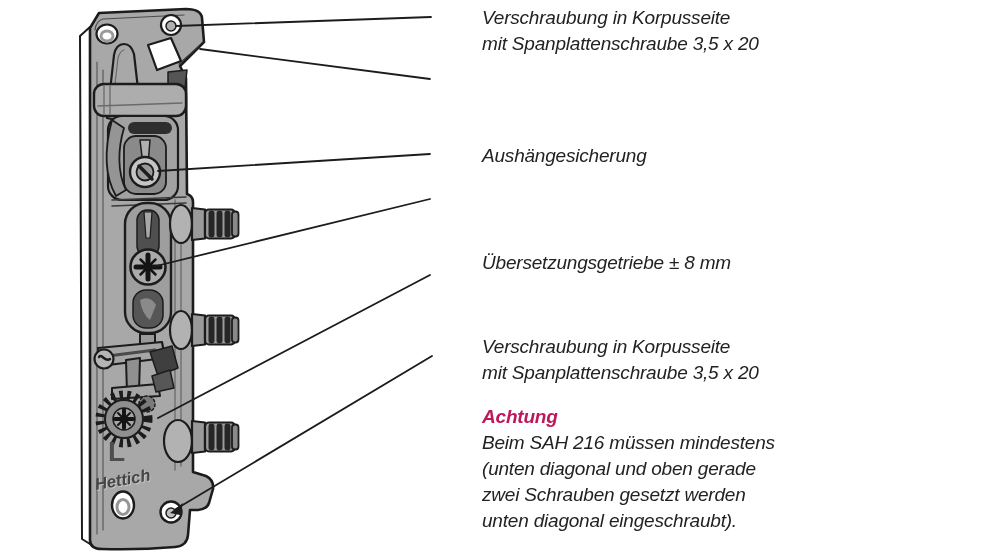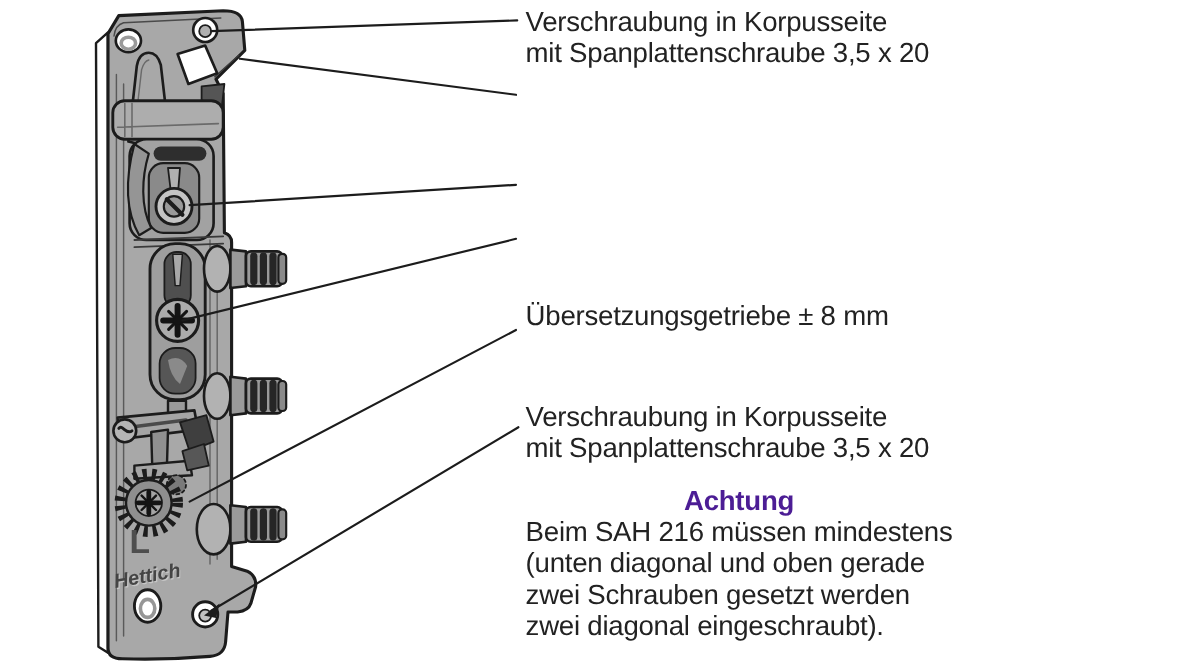--- a/index.html
+++ b/index.html
@@ -3,26 +3,26 @@
 <meta charset="utf-8">
 <style>
   html,body{margin:0;padding:0;}
   body{
     width:1000px;height:552px;position:relative;overflow:hidden;
     background:#ffffff;
     font-family:"Liberation Sans", sans-serif;
   }
   .stage{position:absolute;inset:0;}
   .label{
-    position:absolute;left:438px;
-    font-size:23px;line-height:26px;letter-spacing:-0.2px;
-    color:#222222;white-space:nowrap;
+    position:absolute;left:482px;
+    font-size:19px;line-height:26px;letter-spacing:-0.2px;
+    color:#222222;white-space:nowrap;font-style:italic;
   }
   .label .line{display:block;}
-  .note-title{font-weight:bold;color:#4c1d95;text-align:center;}
+  .note-title{font-weight:bold;color:#be185d;}
   svg{position:absolute;left:0;top:0;}
   .outline{stroke:#1c1c1c;stroke-linejoin:round;stroke-linecap:round;fill:none;}
   .leader{stroke:#1c1c1c;stroke-width:1.8;stroke-linecap:round;fill:none;}
 </style>
 </head>
 <body>
 
 <div class="stage">
 
   <svg width="450" height="552" viewBox="0 0 450 552">
@@ -155,32 +155,35 @@
     <path class="leader" d="M 176,509 L 432,356"></path>
     <polygon points="170,513 183,503 180,515" fill="#1c1c1c"></polygon>
   </svg>
 
   <div class="label" style="top:5px">
     <span class="line">Verschraubung in Korpusseite</span>
     <span class="line">mit Spanplattenschraube 3,5 x 20</span>
   </div>
 
 
+  <div class="label" style="top:143px">
+    <span class="line">Aushängesicherung</span>
+  </div>
 
 
   <div class="label" style="top:250px">
     <span class="line">Übersetzungsgetriebe ± 8 mm</span>
   </div>
 
   <div class="label" style="top:334px">
     <span class="line">Verschraubung in Korpusseite</span>
     <span class="line">mit Spanplattenschraube 3,5 x 20</span>
   </div>
 
   <div class="label" style="top:404px">
     <span class="line note-title">Achtung</span>
     <span class="line">Beim SAH 216 müssen mindestens</span>
     <span class="line">(unten diagonal und oben gerade</span>
     <span class="line">zwei Schrauben gesetzt werden</span>
-    <span class="line">zwei diagonal eingeschraubt).</span>
+    <span class="line">unten diagonal eingeschraubt).</span>
   </div>
 
 </div>
 
 </body></html>

